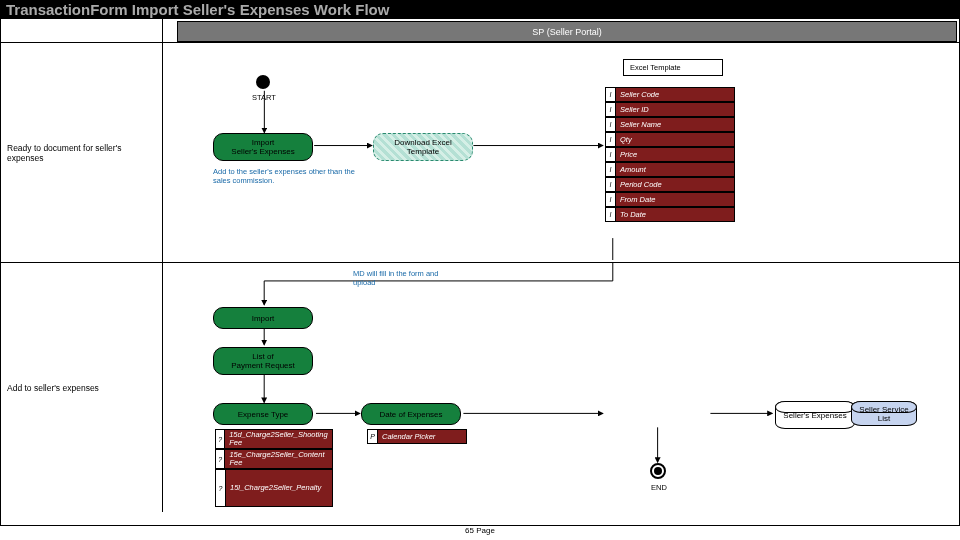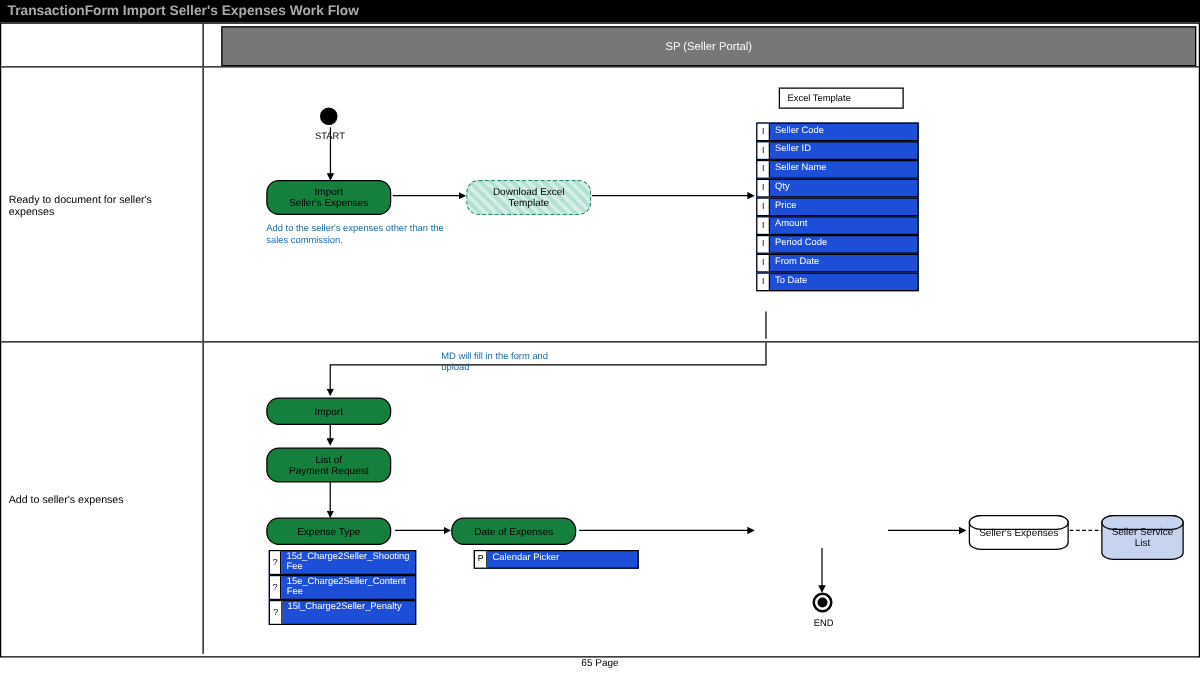--- a/index.html
+++ b/index.html
@@ -8,27 +8,27 @@
     width:960px; height:540px;
     font-family: Arial, sans-serif;
     font-size:8px;
     color:#000;
     position:relative;
     background:#fff;
   }
   .titlebar {
     height:18px; background:#000; color:#aaa;
     display:flex; align-items:center; padding:0 6px;
-    font-size:11px; font-weight:bold;
+    font-size:15px; font-weight:bold;
   }
   .frame {
     position:absolute; top:18px; left:0; right:0; bottom:14px;
     border:1px solid #000;
   }
-  .hdr-row { display:flex; height:34px;gap:12px; }
+  .hdr-row { display:flex; height:23px;gap:12px; }
   .hdr-left { width:162px; border-right:1px solid #000; }
   .hdr-right { flex:1; background:#777; color:#fff; text-align:center;
     font-size:9px; display:flex; align-items:center; justify-content:center; border:1px solid #000; margin:2px 2px 0 2px;}
   .row { display:flex; border-top:1px solid #000; }
   .row-left { width:162px; border-right:1px solid #000; display:flex; align-items:center; padding:0 6px; font-size:8.5px; }
   .row-right { flex:1; position:relative; }
   .row1 { height:220px; }
   .row2 { height:250px; }
 
   .node-box {
@@ -38,22 +38,22 @@
   }
   .hatched {
     background: repeating-linear-gradient(45deg,#b4e0d4 0 3px,#d5efe6 3px 6px);
     border:1px dashed #2a8a6f;
   }
   .plain-label {
     position:absolute; background:#fff; border:1px solid #000;
     text-align:left; font-size:7.5px; padding:3px 6px;
   }
   .dark-item {
-    background:#1d4ed8; color:#fff; border:1px solid #000; height:15px;
-    display:flex; font-size:7.5px;
+    background:#7f1d1d; color:#fff; border:1px solid #000; height:15px;
+    display:flex; align-items:center; font-size:7.5px;font-style:italic;
   }
   .dark-item .tag {
     background:#fff; color:#000; width:10px; height:100%;
     display:flex; align-items:center; justify-content:center; margin-right:4px;
     border-right:1px solid #000; font-size:7px;
   }
   .stack { position:absolute; display:flex; flex-direction:column; }
   .annot { position:absolute; color:#1a6aa8; font-size:7.5px; }
   .startdot {
     position:absolute; width:14px; height:14px; border-radius:50%; background:#000;
@@ -198,40 +198,40 @@
 Payment Request</div>
       <div class="stack" style="left:52px; top:166px; width:118px">
         <div class="dark-item" style="height:20px">
             <span class="tag">?</span>
             <span style="line-height:1.05">15d_Charge2Seller_Shooting Fee</span>
           </div>
         <div class="dark-item" style="height:20px">
             <span class="tag">?</span>
             <span style="line-height:1.05">15e_Charge2Seller_Content Fee</span>
           </div>
-        <div class="dark-item" style="height:20px">
+        <div class="dark-item" style="height:38px">
             <span class="tag">?</span>
             <span style="line-height:1.05">15l_Charge2Seller_Penalty</span>
           </div>
       </div>
 
       <div class="node-box" style="left:198px; top:140px; width:100px; height:22px">Date of Expenses</div>
-      <div class="stack" style="left:216px; top:166px; width:132px">
+      <div class="stack" style="left:204px; top:166px; width:100px">
         <div class="dark-item">
             <span class="tag">P</span>
             <span>Calendar Picker</span>
           </div>
       </div>
 
 
       <div class="cyl" style="left:612px; top:138px; width:80px; height:28px">
         <span style="position:relative; z-index:1">Seller's Expenses</span>
       </div>
 
-      <div class="cyl blue" style="left:718px; top:138px; width:66px; height:36px">
+      <div class="cyl blue" style="left:688px; top:138px; width:66px; height:25px">
         <span style="position:relative; z-index:1">Seller Service List</span>
       </div>
 
       <div class="enddot" style="left:487px; top:200px"></div>
       <div class="lbl" style="left:483px; top:220px; width:26px">END</div>
     </div>
   </div>
 </div>
 
 <div class="footer">65 Page</div>

